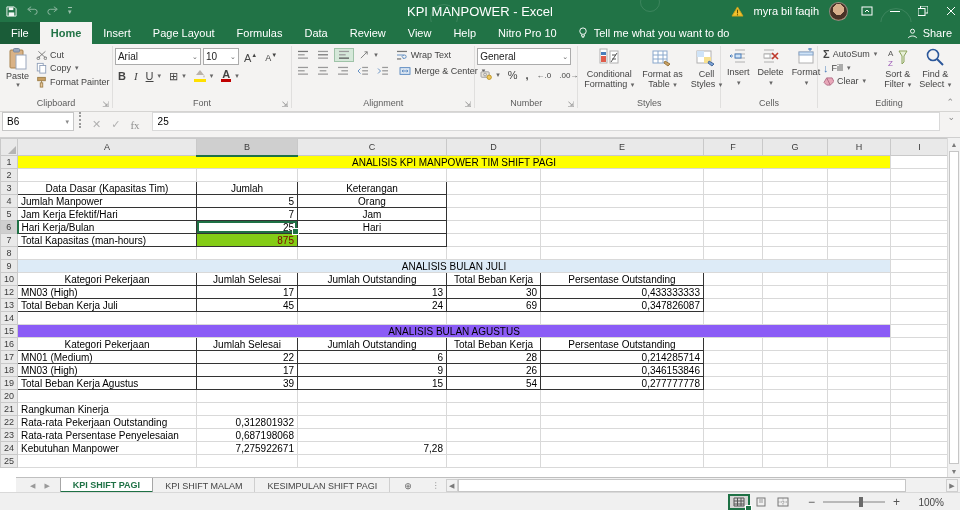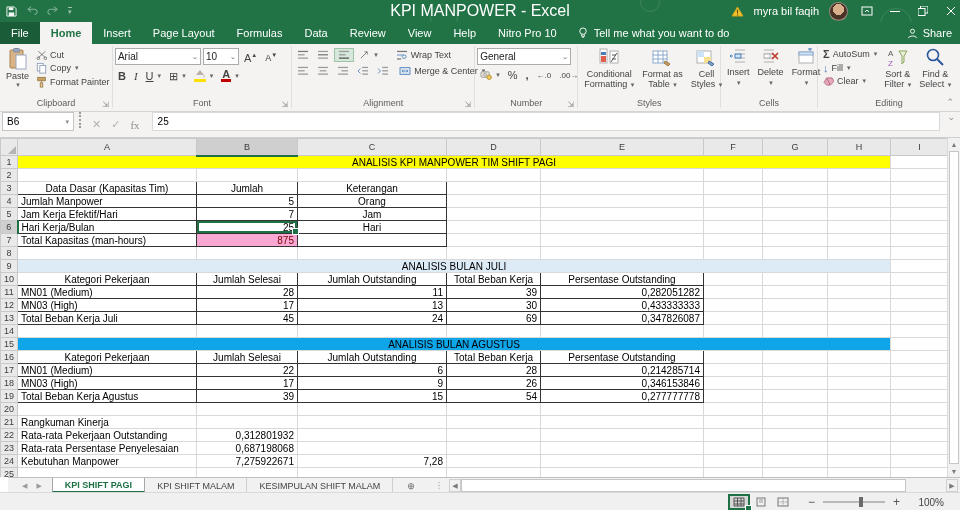--- a/index.html
+++ b/index.html
@@ -7,21 +7,21 @@
        font-family:"Liberation Sans",sans-serif;background:#fff;
        -webkit-font-smoothing:antialiased}
   svg{display:block}
 
   
   .titlebar{position:absolute;top:0;left:0;right:0;height:22px;background:#217346;color:#fff}
   .titlebar .deco{position:absolute;border:1px solid rgba(255,255,255,.12);border-radius:50%}
   .qat{position:absolute;left:6px;top:0;height:22px;display:flex;align-items:center;gap:9px}
   .qat .qbtn{opacity:.95}
   .qat .dim{opacity:.55}
-  .tb-title{position:absolute;left:0;right:0;top:0;height:22px;display:flex;align-items:center;justify-content:center;font-size:16px}
+  .tb-title{position:absolute;left:0;right:0;top:0;height:22px;display:flex;align-items:center;justify-content:center;font-size:13px}
   .tb-right{position:absolute;right:0;top:0;height:22px;display:flex;align-items:center;gap:10px;}
   .tb-user{font-size:11px}
   .avatar{width:17px;height:17px;border-radius:50%;background:radial-gradient(circle at 50% 38%,#d8b08c 0 40%,#4a3226 41% 72%,#6b4a33 73%);border:1px solid rgba(255,255,255,.4)}
   .winbtn{display:flex;align-items:center;justify-content:center;width:18px;height:22px}
 
   
   .tabrow{position:absolute;top:22px;left:0;right:0;height:22px;background:#217346;display:flex;align-items:stretch;color:#fff;font-size:11px}
   .rtab{display:flex;align-items:center;padding:0 11px;cursor:default;white-space:nowrap}
   .rtab.file{background:#1a5c38}
   .rtab.active{background:#f4f3f2;color:#217346;font-weight:bold}
@@ -66,32 +66,32 @@
   .ch,.rh,.corner{background:#e9e9e9;border:1px solid #c9c9c9;font-size:9px;color:#3c3c3c;text-align:center;line-height:10px;overflow:hidden}
   .ch.hsel{background:#cfcfcf;border-bottom:2px solid #1e7145}
   .rh.hselr{background:#cfcfcf;border-right:2px solid #1e7145}
   .corner{position:relative}
   .ctri{position:absolute;right:1px;bottom:1px;width:0;height:0;border-left:8px solid transparent;border-bottom:8px solid #b5b5b5}
   .cell{border-right:1px solid #d9d9d9;border-bottom:1px solid #d9d9d9;padding:0 3px;font-size:10px;color:#000;white-space:nowrap;overflow:visible;line-height:11px}
   .bd{border:1px solid #333}
   .bold{font-weight:bold}.ctr{text-align:center}.rt{text-align:right}
   .by{background:#ffff00;font-weight:bold;text-align:center}
   .bb{background:#ddebf7;font-weight:bold;text-align:center}
-  .bp{background:#0ea5e9;font-weight:bold;text-align:center}
-  .bad{background:#f9a8d4;color:#7e0000;font-weight:bold}
+  .bp{background:#8b5cf6;font-weight:bold;text-align:center}
+  .bad{background:#84cc16;color:#7e0000;font-weight:bold}
   .sel{position:relative;box-shadow:inset 0 0 0 2px #1e7145}
   .sel::after{content:'';position:absolute;right:-2px;bottom:-2px;width:5px;height:5px;background:#1e7145;border:1px solid #fff;z-index:2}
 
   
   .vscroll{position:absolute;top:138px;right:0;width:12px;height:339px;background:#f1f1f1;border-left:1px solid #dadada;display:flex;flex-direction:column;align-items:center;justify-content:space-between;font-size:7px;color:#7a7a7a}
   .vthumb{flex:1;width:10px;margin:1px 0;background:#fff;border:1px solid #c6c6c6;box-sizing:border-box}
   .sbtn{height:12px;display:flex;align-items:center;justify-content:center;width:12px;background:#f1f1f1}
 
   
-  .tabbar{position:absolute;top:477px;left:8px;right:0;height:15px;background:#f1f1f1;border-top:1px solid #bfbfbf;display:flex;align-items:stretch;font-size:9px;color:#444}
+  .tabbar{position:absolute;top:477px;left:16px;right:0;height:15px;background:#f1f1f1;border-top:1px solid #bfbfbf;display:flex;align-items:stretch;font-size:9px;color:#444}
   .tnav{display:flex;align-items:center;gap:9px;padding:0 10px 0 14px;color:#9a9a9a;font-size:7px}
   .stab{display:flex;align-items:center;padding:0 12px;border-right:1px solid #cfcfcf;white-space:nowrap}
   .stab.active{background:#fff;color:#1e7145;font-weight:bold;border:1px solid #a6a6a6;border-top:none;border-bottom:2px solid #1e7145;box-sizing:border-box}
   .addsheet{display:flex;align-items:center;padding:0 14px;color:#666}
   .tbar-dots{display:flex;align-items:center;color:#8a8a8a;padding:0 6px;font-size:8px}
   .hscroll{display:flex;align-items:center;flex:1;margin-right:2px}
   .hbtn{width:12px;height:13px;background:#f1f1f1;border:1px solid #cfcfcf;display:flex;align-items:center;justify-content:center;font-size:7px;color:#7a7a7a;box-sizing:border-box}
   .hthumb{flex:1;height:13px;background:#fff;border:1px solid #c6c6c6;box-sizing:border-box;margin-right:40px}
 
   
@@ -682,32 +682,20 @@
           <td class="cell bd bold ctr" colspan="1">Jumlah Selesai</td>
           <td class="cell bd bold ctr" colspan="1">Jumlah Outstanding</td>
           <td class="cell bd bold ctr" colspan="1">Total Beban Kerja</td>
           <td class="cell bd bold ctr" colspan="1">Persentase Outstanding</td>
           <td class="cell"></td>
           <td class="cell"></td>
           <td class="cell"></td>
           <td class="cell"></td>
         </tr>
         <tr>
-          <th class="rh">11</th>
-          <td class="cell bd bold" colspan="1">MN01 (Medium)</td>
-          <td class="cell bd rt" colspan="1">28</td>
-          <td class="cell bd rt" colspan="1">11</td>
-          <td class="cell bd rt" colspan="1">39</td>
-          <td class="cell bd rt" colspan="1">0,282051282</td>
-          <td class="cell"></td>
-          <td class="cell"></td>
-          <td class="cell"></td>
-          <td class="cell"></td>
-        </tr>
-        <tr>
           <th class="rh">12</th>
           <td class="cell bd bold" colspan="1">MN03 (High)</td>
           <td class="cell bd rt" colspan="1">17</td>
           <td class="cell bd rt" colspan="1">13</td>
           <td class="cell bd rt" colspan="1">30</td>
           <td class="cell bd rt" colspan="1">0,433333333</td>
           <td class="cell"></td>
           <td class="cell"></td>
           <td class="cell"></td>
           <td class="cell"></td>
@@ -871,21 +859,21 @@
   <span class="sbtn">▼</span>
 </div>
 
 <div class="tabbar">
   <span class="tnav">
       <span>◀</span>
       <span>▶</span>
     </span>
   <span class="stab active">KPI SHIFT PAGI</span>
   <span class="stab">KPI SHIFT MALAM</span>
-  <span class="stab">KESIMPULAN SHIFT MALAM</span>
+  <span class="stab">KESIMPULAN SHIFT PAGI</span>
   <span class="addsheet">⊕</span>
   <span class="tbar-dots">⋮</span>
   <span class="hscroll">
     <span class="hbtn">◀</span>
     <span class="hthumb"></span>
     <span class="hbtn">▶</span>
   </span>
 </div>
 
 <div class="statusbar">

